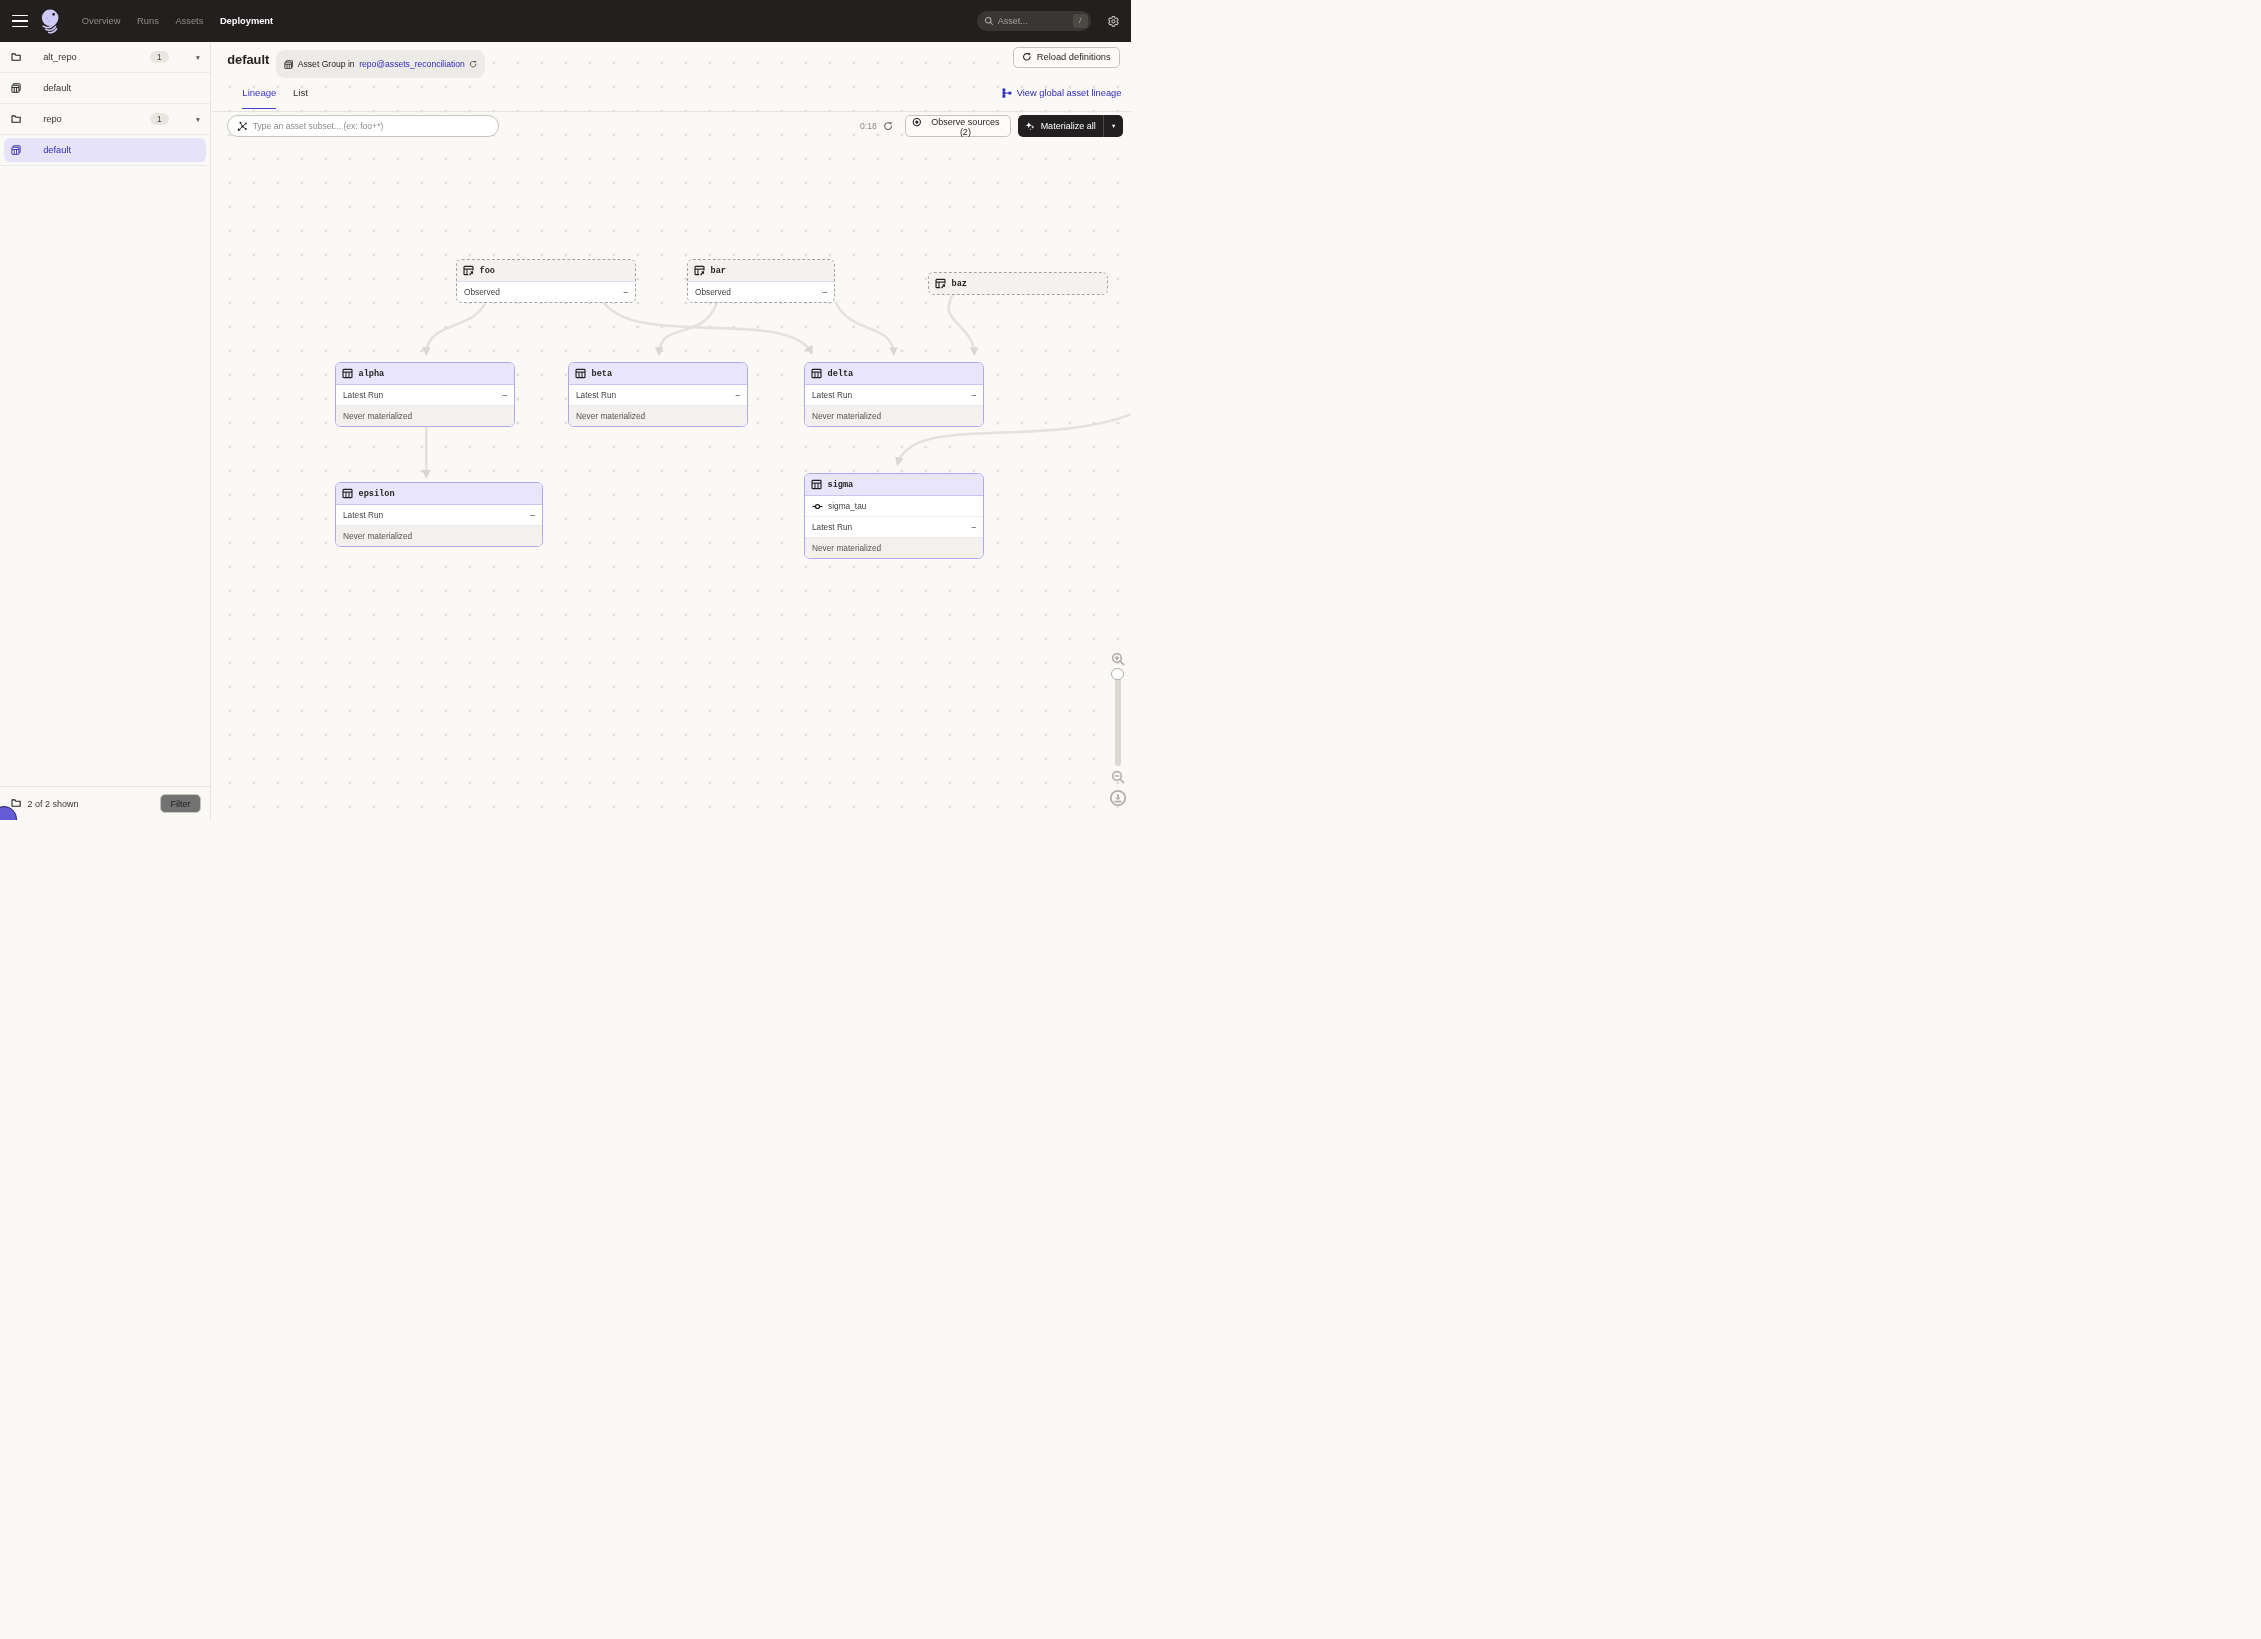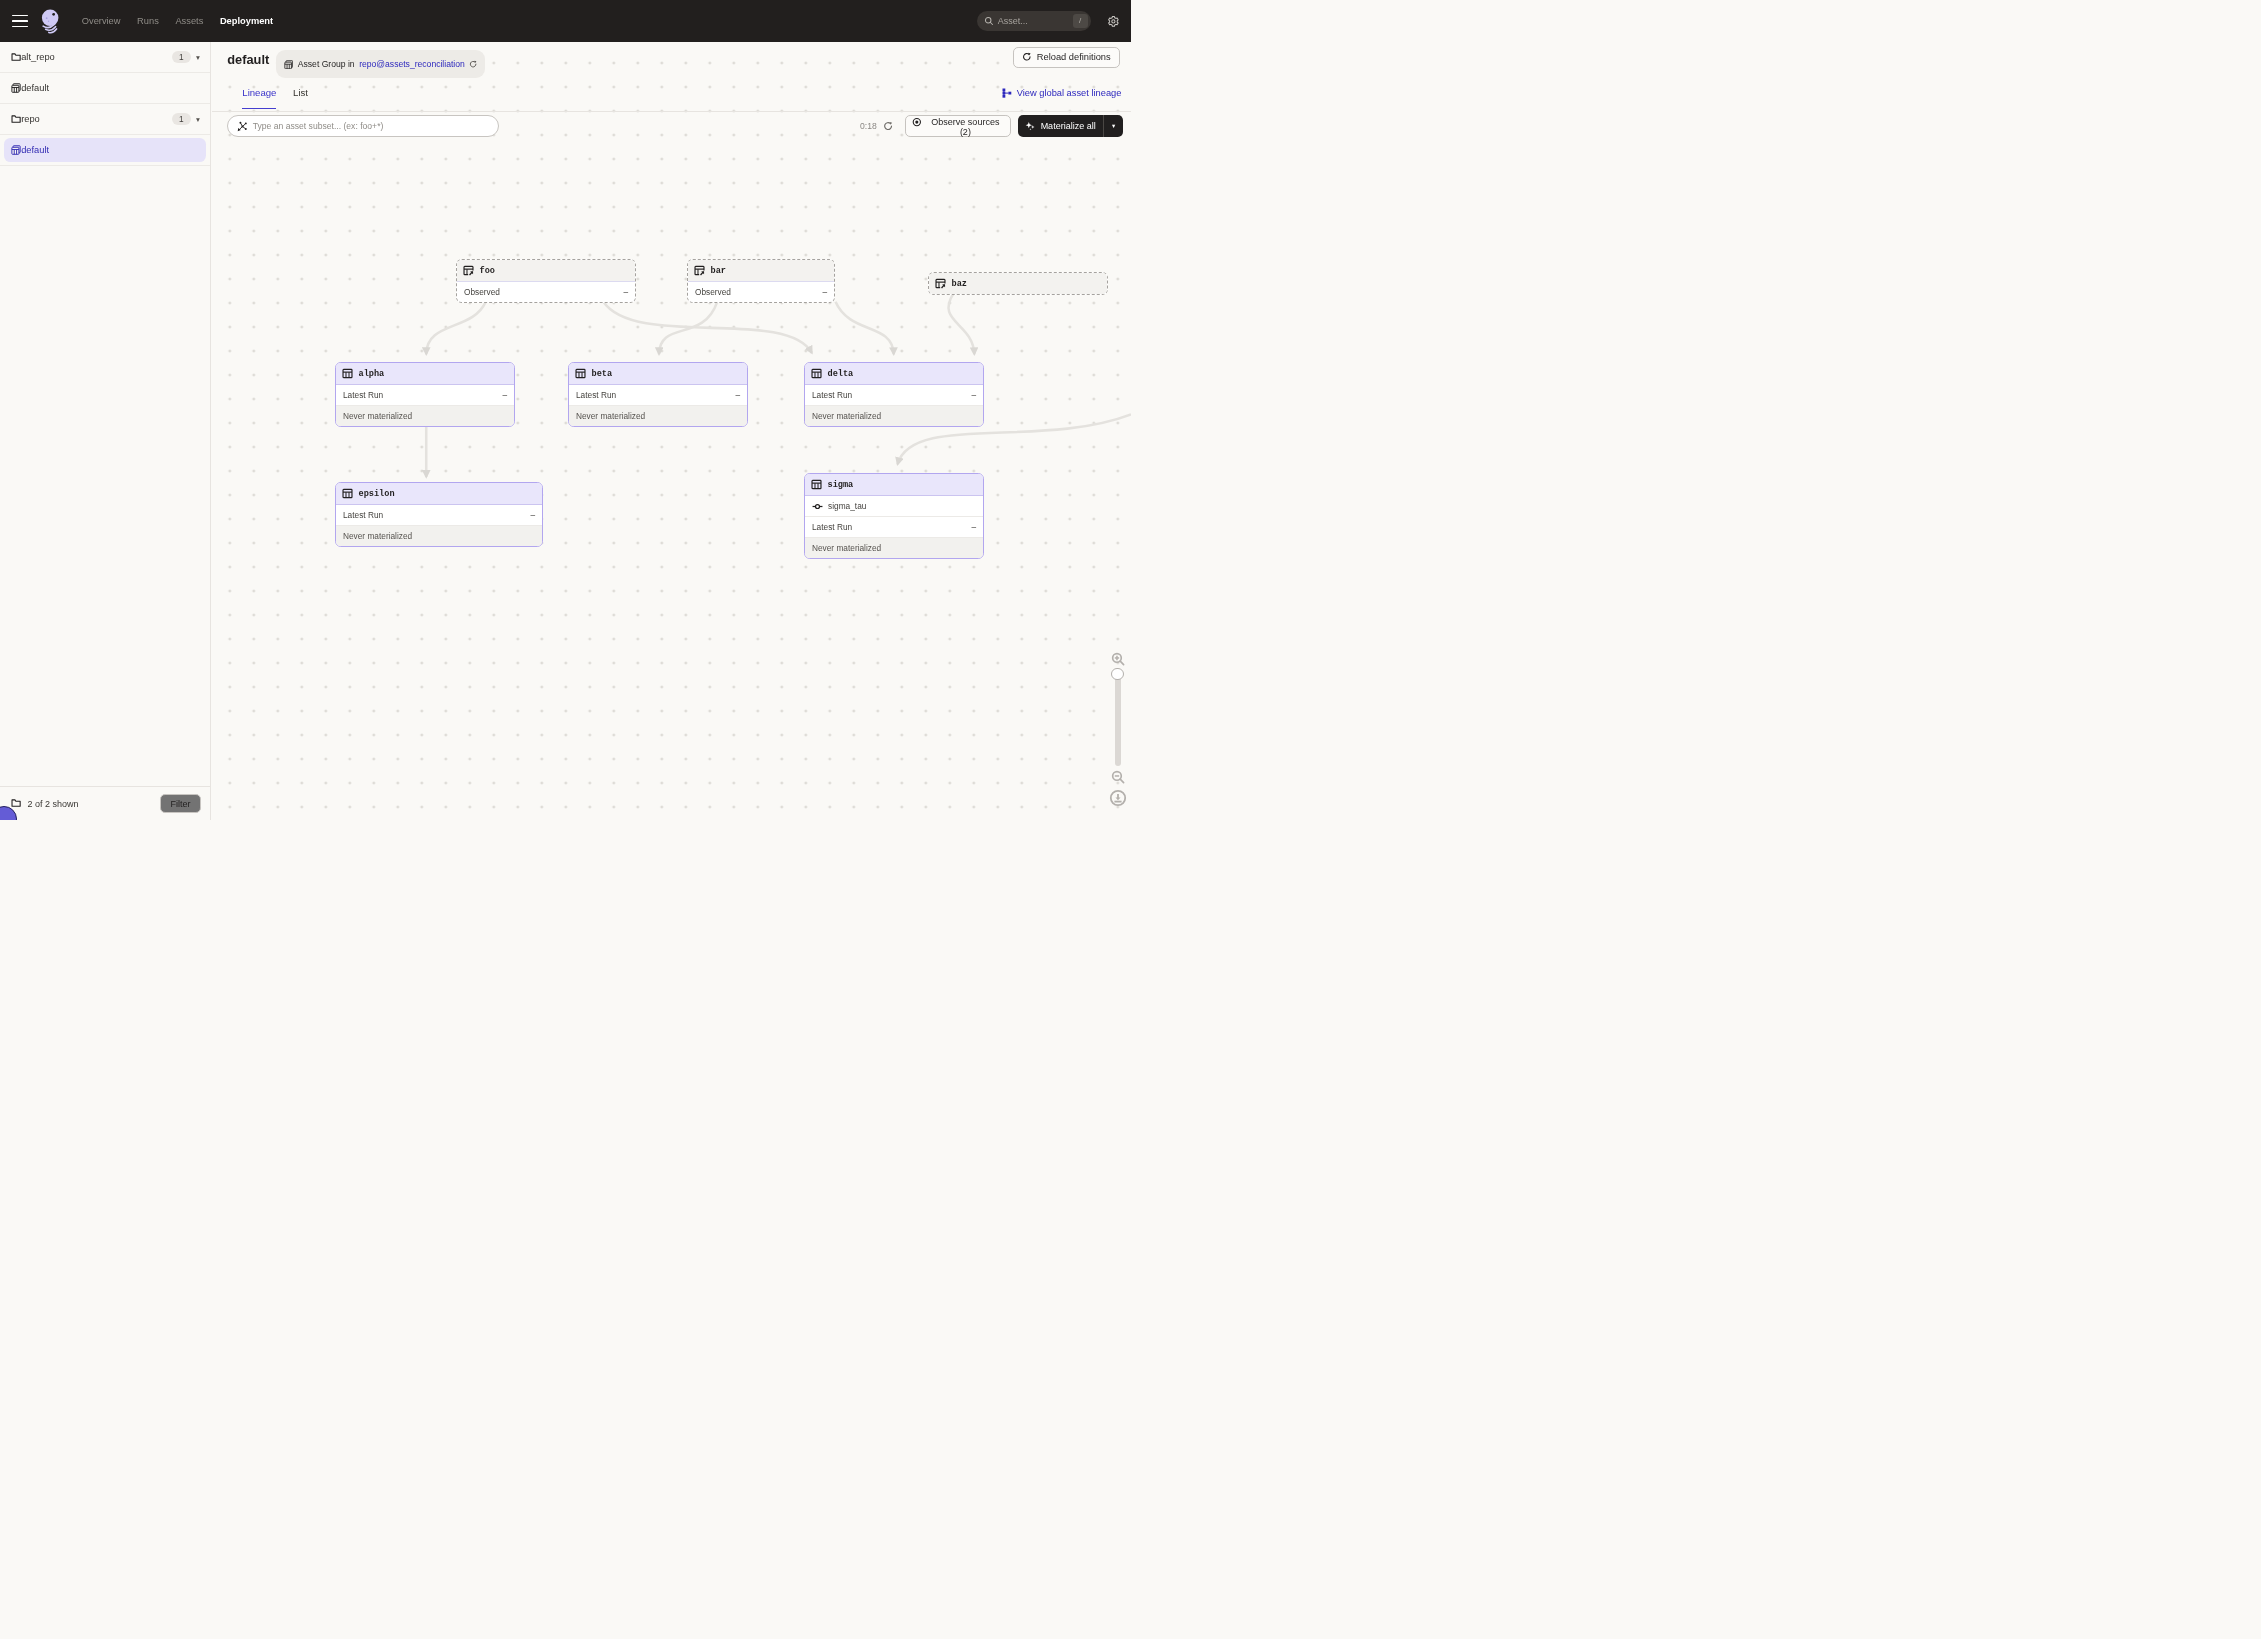--- a/index.html
+++ b/index.html
@@ -20,21 +20,21 @@
   .top-spacer{flex:1;}
   .searchbox{width:114px;height:20.5px;background:#3a3633;border-radius:10.2px;display:flex;align-items:center;
     padding:0 3.8px 0 6.4px;box-sizing:border-box;gap:4.5px;cursor:text;}
   .searchbox .search-text{color:#a7a39e;font-size:9px;flex:1;}
   .slash-badge{background:#4d4945;color:#b5b1ac;border-radius:3.2px;font-size:8px;width:14.7px;height:13.4px;
     display:flex;align-items:center;justify-content:center;}
   .gear{margin-left:9px;cursor:pointer;display:flex;align-items:center;}
   
   .sidebar{position:absolute;left:0;top:42px;width:211px;height:744px;background:#faf9f6;
     border-right:0.6px solid #e7e4e0;box-sizing:border-box;}
-  .side-item{height:30px;display:flex;align-items:center;padding:0 9px 0 11px;gap:0;
+  .side-item{height:30px;display:flex;align-items:center;padding:0 9px 0 11px;gap:22px;
     border-bottom:0.6px solid #eceae6;font-size:9.3px;color:#363431;cursor:pointer;position:relative;}
   .side-item .grow{flex:1;}
   .count-badge{background:#e9e6e2;border-radius:6.4px;min-width:9px;padding:1.3px 5.1px;font-size:8.3px;color:#3f3d3a;text-align:center;}
   .side-caret{color:#55524e;font-size:6.4px;margin-left:3.8px;}
   .side-item.selected{border-bottom:0.6px solid #eceae6;}
   .side-item.selected .sel-bg{position:absolute;left:3.8px;right:3.8px;top:2.6px;bottom:2.6px;background:#e6e3f9;border-radius:6.4px;z-index:0;}
   .side-item.selected .lbl,.side-item.selected svg{position:relative;z-index:1;}
   .side-item.selected .lbl{color:#332cb3;}
   
   .side-footer{position:absolute;left:0;top:786px;width:211px;height:34px;background:#faf9f6;

